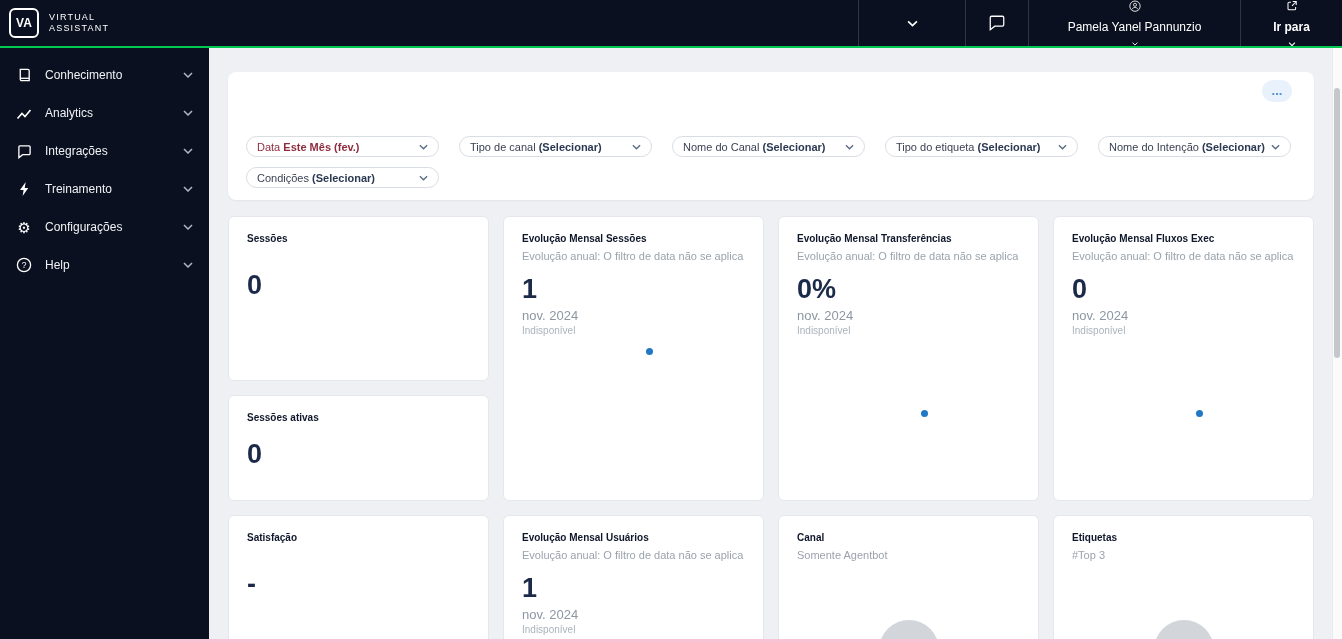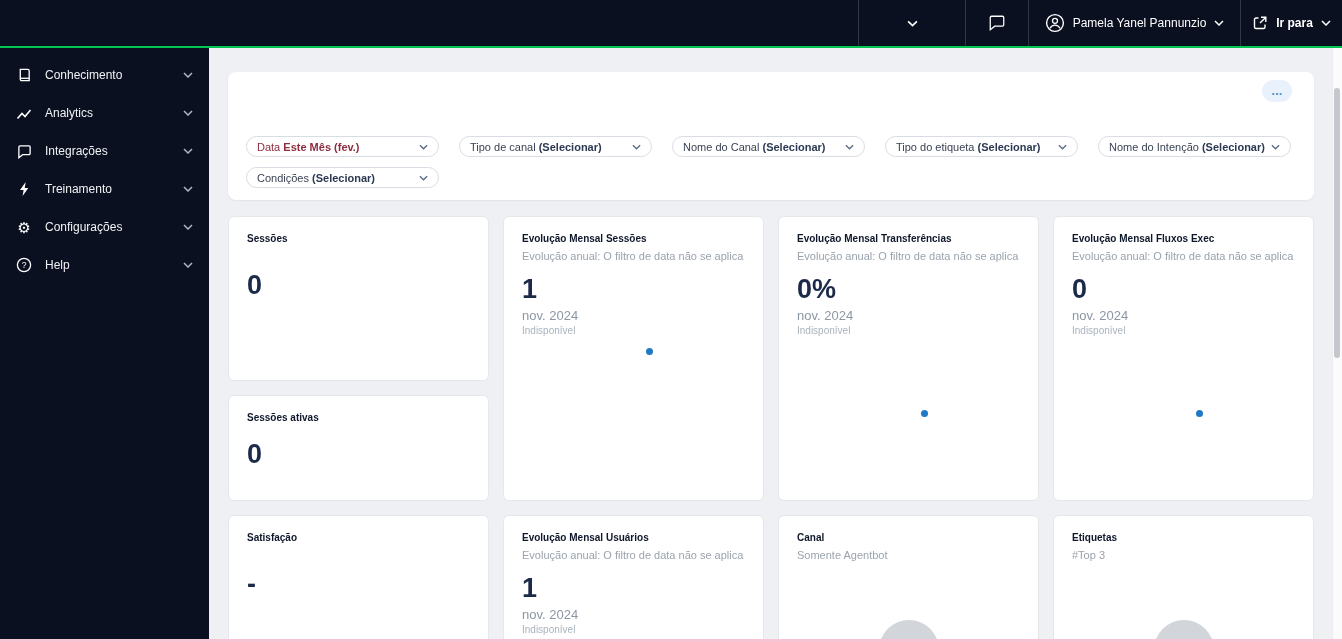--- a/index.html
+++ b/index.html
@@ -20,21 +20,21 @@
   .brand { display: flex; align-items: center; height: 100%; cursor: pointer; }
   .logo-box {
     width: 30px; height: 30px; border: 2px solid #fff; border-radius: 6px;
     display: flex; align-items: center; justify-content: center;
     color: #fff; font-size: 12px; font-weight: bold; margin: 0 10px 0 9px;
   }
   .brand-text span { display: block; font-size: 9px; letter-spacing: 1.2px; color: #fff; line-height: 1.25; }
   .top-right { margin-left: auto; display: flex; height: 100%; }
   .top-sec {
     display: flex; align-items: center; justify-content: center; gap: 8px;
-    border-left: 1px solid rgba(255,255,255,0.16); cursor: pointer; height: 100%;
+    border-left: 1px solid rgba(255,255,255,0.16); cursor: pointer; height: 100%; flex-direction: column;
   }
   .sec-dd { width: 107px; }
   .sec-chat { width: 63px; }
   .sec-user { width: 212px; }
   .sec-go { width: 102px; }
   .user-name { font-size: 12px; color: #fff; white-space: nowrap; }
   .go-label { font-size: 12px; color: #fff; font-weight: bold; }
 
   
   .sidebar {
@@ -116,20 +116,29 @@
   .bottom-line {
     position: fixed; bottom: 0; left: 0; width: 1342px; height: 3px;
     background: #f6c4d2; z-index: 40;
   }
   svg { display: block; }
 </style>
 </head>
 <body>
 
 <header class="topbar">
+  <div class="brand">
+    <div class="logo-box">
+      <span>VA</span>
+    </div>
+    <div class="brand-text">
+      <span>VIRTUAL</span>
+      <span>ASSISTANT</span>
+    </div>
+  </div>
   <div class="top-right">
     <div class="top-sec sec-dd">
       <svg width="11" height="7" viewBox="0 0 10 6">
           <path d="M1 1l4 4 4-4" stroke="#fff" fill="none" stroke-width="1.5"></path>
         </svg>
     </div>
     <div class="top-sec sec-chat">
       <svg width="18" height="18" viewBox="0 0 20 20">
           <path d="M2.5 4A1.5 1.5 0 0 1 4 2.5h12A1.5 1.5 0 0 1 17.5 4v8a1.5 1.5 0 0 1-1.5 1.5H7.5l-5 4V4z" fill="none" stroke="#fff" stroke-width="1.4"></path>
         </svg>

